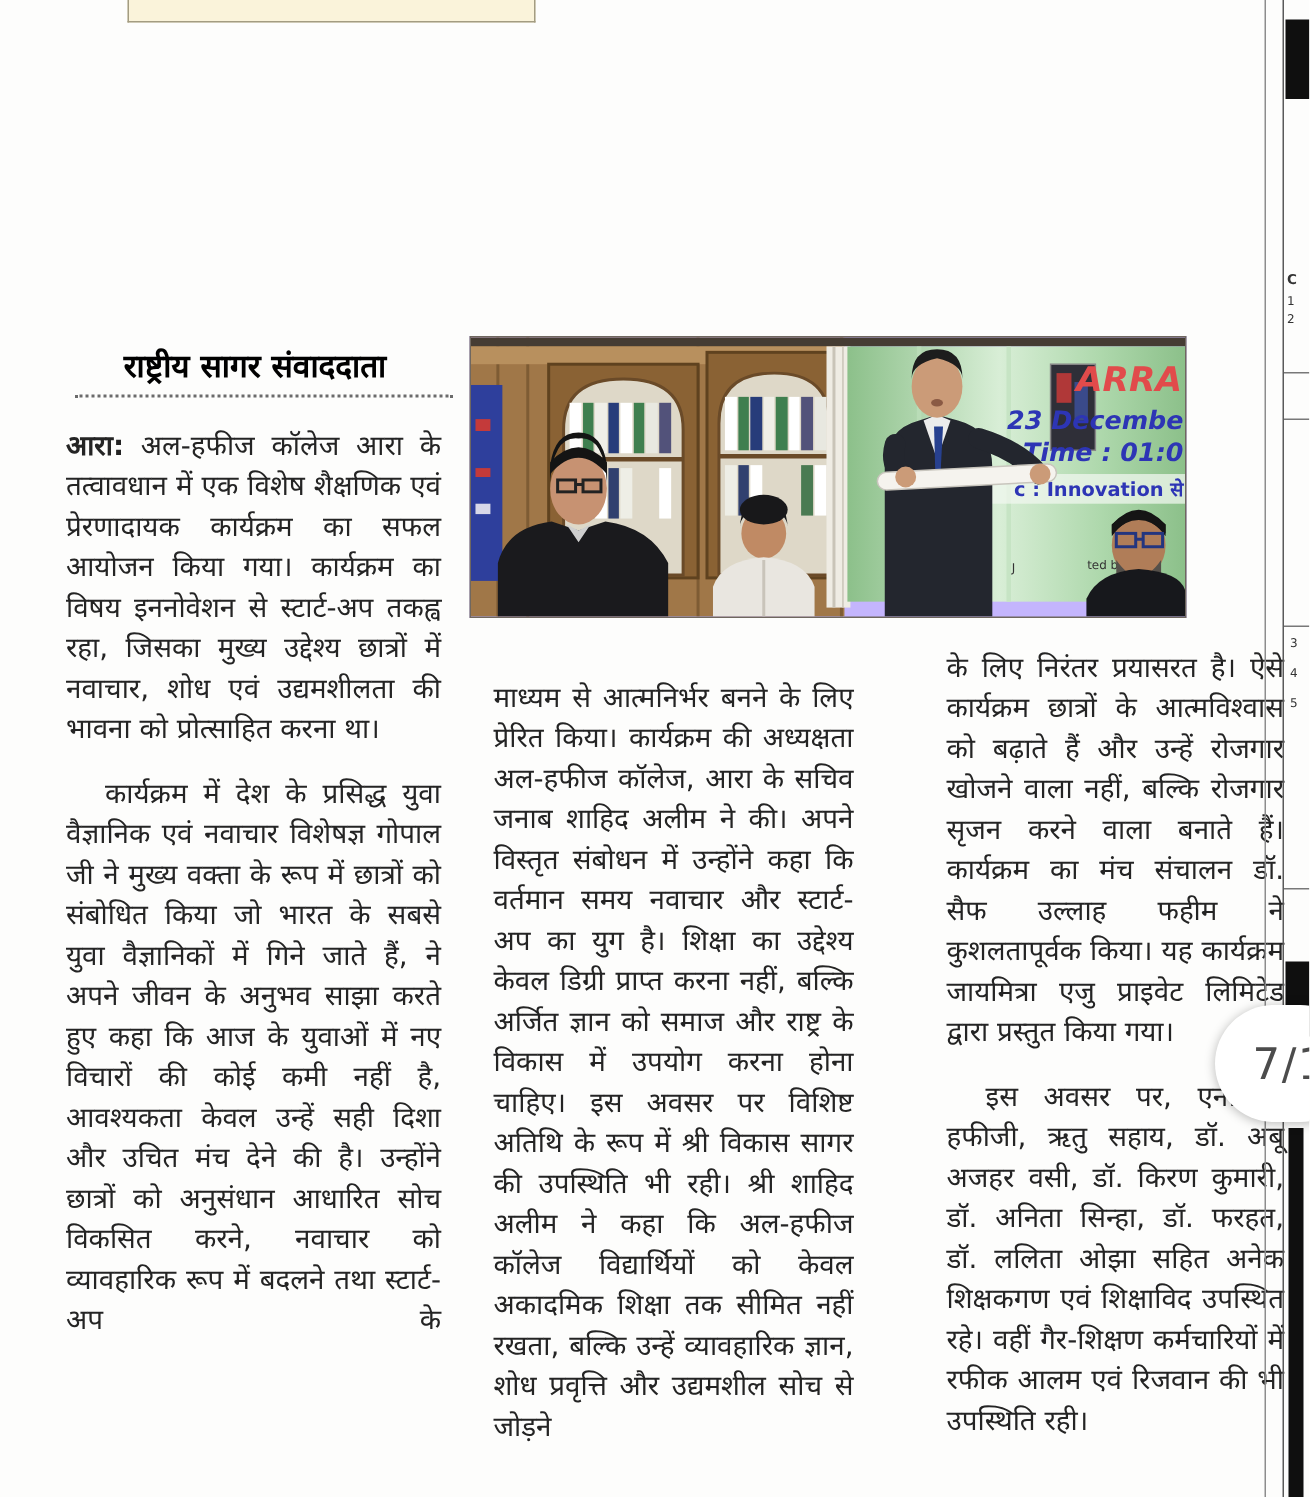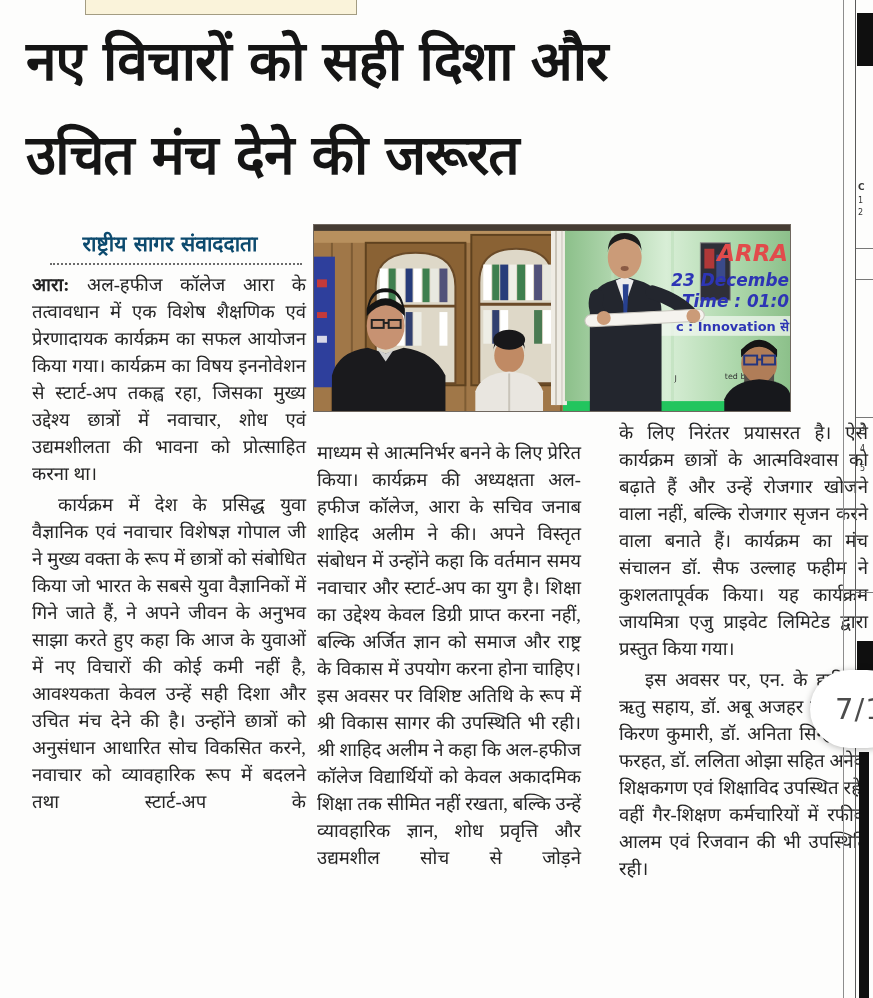--- a/index.html
+++ b/index.html
@@ -12,40 +12,40 @@
     background:#faf3da;border:1px solid #a39c82;border-top:none;box-sizing:border-box;
   }
   .headline{
     position:absolute;left:26px;top:14px;width:810px;margin:0;
     font-size:55px;font-weight:bold;line-height:94px;color:#151515;
     letter-spacing:-1px;
   }
   .headline .hl{display:block;white-space:nowrap;}
   .byline{
     position:absolute;left:30px;top:229px;width:280px;text-align:center;
-    font-size:21px;font-weight:bold;color:#0c4a6e;
+    font-size:21px;font-weight:bold;color:#000000;
   }
   .byline-rule{
     position:absolute;left:50px;top:263px;width:252px;height:0;
     border-top:2px dotted #6b6b6b;
   }
   .col{
     position:absolute;font-size:18.5px;line-height:27px;color:#242424;
     text-align:justify;
   }
-  .col p{margin:4px;font-family:Liberation Serif, serif;}
+  .col p{margin:16px;}
   .col p.indent{text-indent:26px;}
   .col p.cont{text-align-last:justify;}
   .col1{left:28px;top:268px;width:282px;}
   .col2{left:313px;top:436px;width:272px;}
   .col3{left:615px;top:416px;width:257px;}
   .lead{font-weight:bold;}
   .photo{
     position:absolute;left:313px;top:224px;width:478px;height:188px;
-    border:1px solid #6f675f;box-sizing:border-box;background:#22c55e;
+    border:1px solid #6f675f;box-sizing:border-box;background:#c4b5fd;
   }
   .photo svg{display:block;width:100%;height:100%;}
   .gutter-line{
     position:absolute;left:843px;top:0;width:1px;height:998px;background:#8d8d8d;
   }
   .pageedge-line{
     position:absolute;left:855px;top:0;width:1px;height:998px;background:#5a5a5a;
   }
   .edge-blk{position:absolute;background:#0f0f0f;}
   .edge-blk.top{left:857px;top:13px;width:16px;height:53px;}
@@ -61,24 +61,20 @@
   }
   .bubble span{font-size:29px;color:#4c4c4c;padding-left:25px;letter-spacing:1px;}
 </style>
 </head>
 <body>
 
 <div class="page">
 
   <div class="cream-box"></div>
 
-  <h1 class="headline">
-    <span class="hl">नए विचारों को सही दिशा और</span>
-    <span class="hl">उचित मंच देने की जरूरत</span>
-  </h1>
 
   <div class="byline">राष्ट्रीय सागर संवाददाता</div>
   <div class="byline-rule"></div>
 
   <div class="col col1">
     <p><b class="lead">आरा:</b> <span>अल-हफीज कॉलेज आरा के तत्वावधान में एक विशेष शैक्षणिक एवं प्रेरणादायक कार्यक्रम का सफल आयोजन किया गया। कार्यक्रम का विषय इननोवेशन से स्टार्ट-अप तकह्व रहा, जिसका मुख्य उद्देश्य छात्रों में नवाचार, शोध एवं उद्यमशीलता की भावना को प्रोत्साहित करना था।</span></p>
     <p class="indent cont">कार्यक्रम में देश के प्रसिद्ध युवा वैज्ञानिक एवं नवाचार विशेषज्ञ गोपाल जी ने मुख्य वक्ता के रूप में छात्रों को संबोधित किया जो भारत के सबसे युवा वैज्ञानिकों में गिने जाते हैं, ने अपने जीवन के अनुभव साझा करते हुए कहा कि आज के युवाओं में नए विचारों की कोई कमी नहीं है, आवश्यकता केवल उन्हें सही दिशा और उचित मंच देने की है। उन्होंने छात्रों को अनुसंधान आधारित सोच विकसित करने, नवाचार को व्यावहारिक रूप में बदलने तथा स्टार्ट-अप के</p>
   </div>
 
   <div class="photo">

